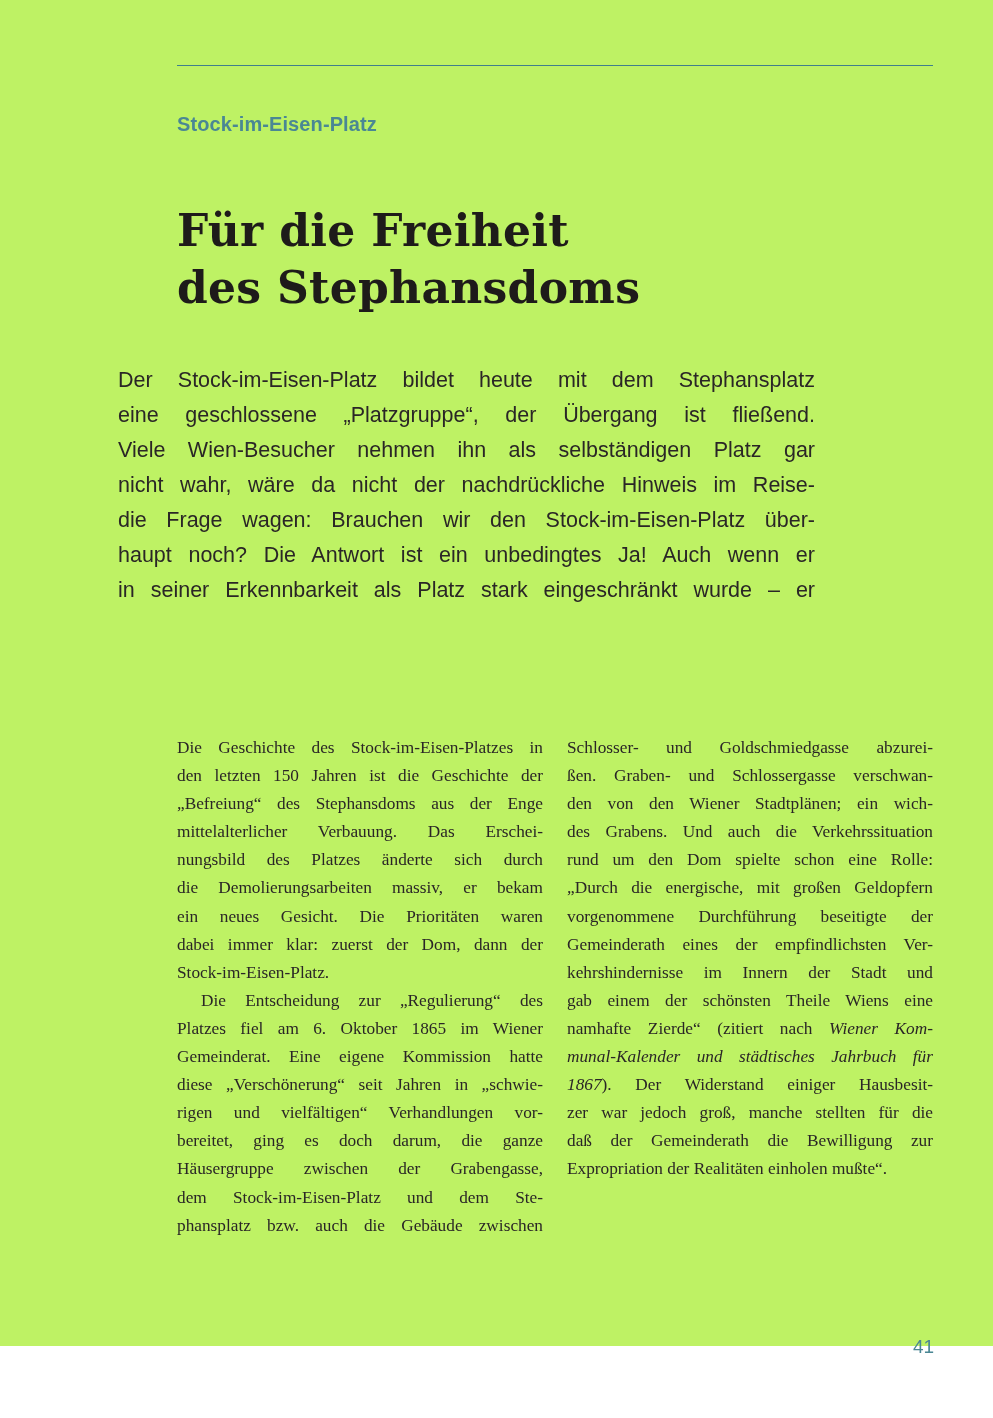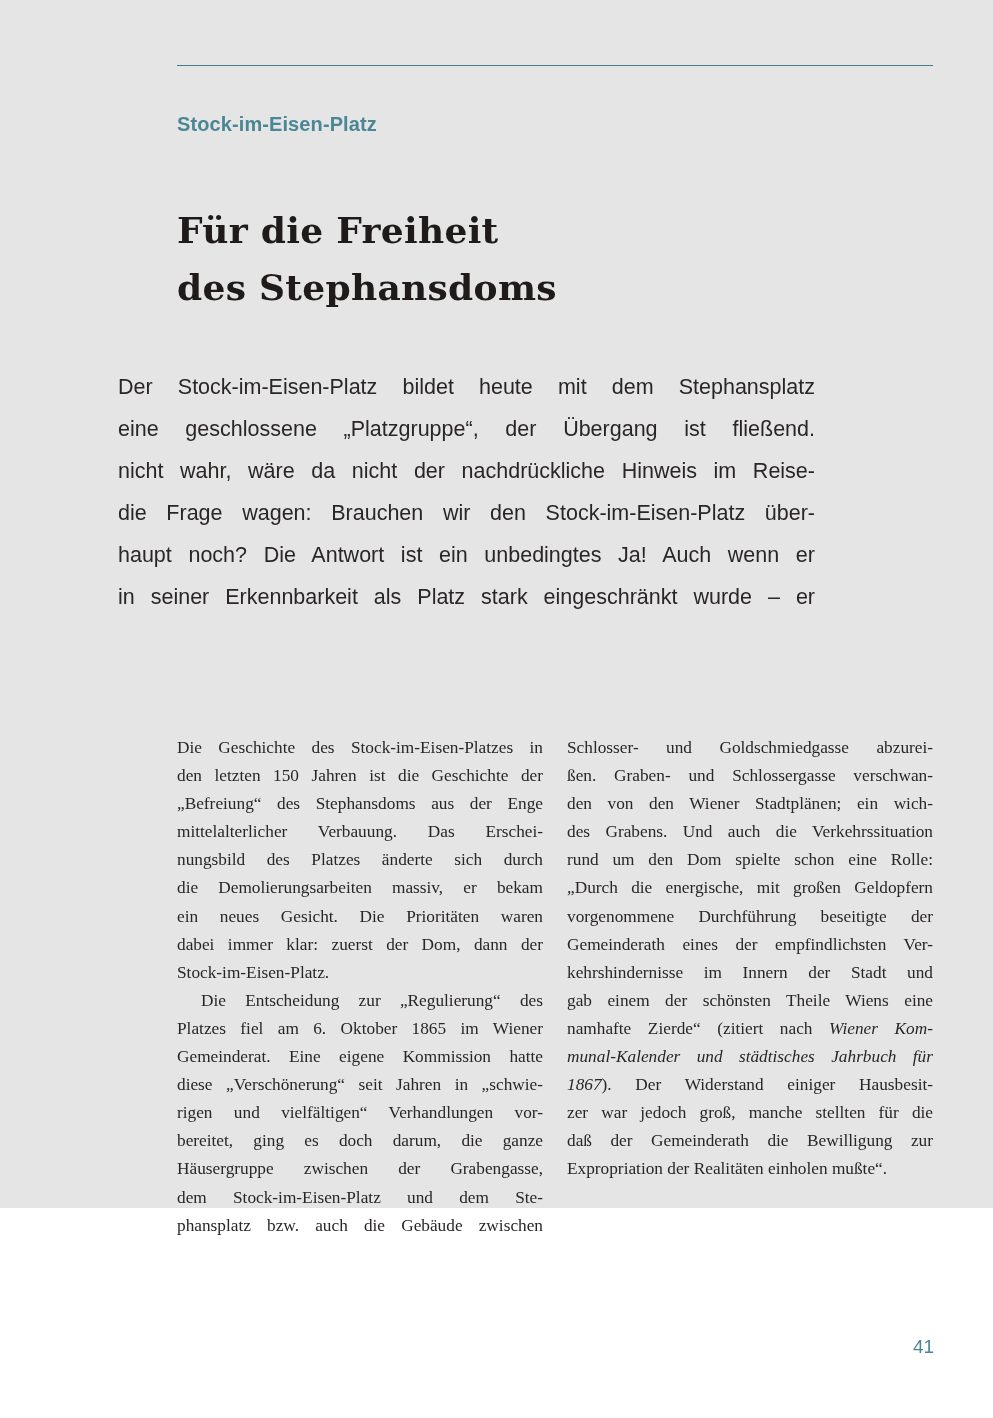--- a/index.html
+++ b/index.html
@@ -1,23 +1,23 @@
 <!DOCTYPE html>
 <html><head>
   <meta charset="utf-8">
   <style>
     html, body { margin: 0; padding: 0; background: #ffffff; }
     body { width: 993px; height: 1418px; position: relative; overflow: hidden; }
-    .page { position: absolute; left: 0; top: 0; width: 993px; height: 1208px; background: #e5e5e5; }
+    .page { position: absolute; left: 0; top: 0; width: 993px; height: 1346px; background: #bef264; }
     .top-rule { position: absolute; left: 177px; top: 65px; width: 756px; height: 1px; background: #3f7f8c; }
     .kicker { position: absolute; left: 177px; top: 113px; font-family: "Liberation Sans", sans-serif; font-weight: bold; font-size: 20px; color: #4a8794; letter-spacing: 0.1px; }
-    .title { position: absolute; left: 177px; top: 202px; font-family: "DejaVu Serif", serif; font-weight: bold; font-size: 36px; line-height: 57px; color: #1e1b1a; letter-spacing: 0.3px; }
+    .title { position: absolute; left: 177px; top: 202px; font-family: "DejaVu Serif", serif; font-weight: bold; font-size: 44px; line-height: 57px; color: #1e1b1a; letter-spacing: 0.3px; }
     .title div { white-space: nowrap; }
     .lead { position: absolute; left: 118px; top: 363px; width: 697px; font-family: "Liberation Sans", sans-serif; font-size: 21.5px; color: #2a2626; }
-    .lead .ln { display: block; height: 35px; line-height: 35px; text-align: justify; text-align-last: justify; white-space: nowrap; margin-top: 7px; }
+    .lead .ln { display: block; height: 35px; line-height: 35px; text-align: justify; text-align-last: justify; white-space: nowrap; }
     .lead .ln.last { text-align-last: left; }
     .col { position: absolute; top: 734px; width: 366px; font-family: "Liberation Serif", serif; font-size: 17.3px; color: #2a2626; }
     .col.left { left: 177px; }
     .col.right { left: 567px; }
     .col .ln { display: block; height: 28.1px; line-height: 28.1px; text-align: justify; text-align-last: justify; white-space: nowrap; }
     .col .ln.last { text-align-last: left; }
     .col .ln.indent { padding-left: 24px; }
     .col i { font-style: italic; }
     .page-number { position: absolute; left: 913px; top: 1336px; font-family: "Liberation Sans", sans-serif; font-size: 19px; color: #4a8794; }
   </style>
@@ -30,20 +30,21 @@
   <div class="kicker">Stock-im-Eisen-Platz</div>
 
   <div class="title">
     <div>Für die Freiheit</div>
     <div>des Stephansdoms</div>
   </div>
 
   <div class="lead">
     <span class="ln">Der Stock-im-Eisen-Platz bildet heute mit dem Stephansplatz</span>
     <span class="ln">eine geschlossene „Platzgruppe“, der Übergang ist fließend.</span>
+    <span class="ln">Viele Wien-Besucher nehmen ihn als selbständigen Platz gar</span>
     <span class="ln">nicht wahr, wäre da nicht der nachdrückliche Hinweis im Reise-</span>
     <span class="ln">die Frage wagen: Brauchen wir den Stock-im-Eisen-Platz über-</span>
     <span class="ln">haupt noch? Die Antwort ist ein unbedingtes Ja! Auch wenn er</span>
     <span class="ln">in seiner Erkennbarkeit als Platz stark eingeschränkt wurde – er</span>
   </div>
 
   <div class="col left">
     <span class="ln">Die Geschichte des Stock-im-Eisen-Platzes in</span>
     <span class="ln">den letzten 150 Jahren ist die Geschichte der</span>
     <span class="ln">„Befreiung“ des Stephansdoms aus der Enge</span>

